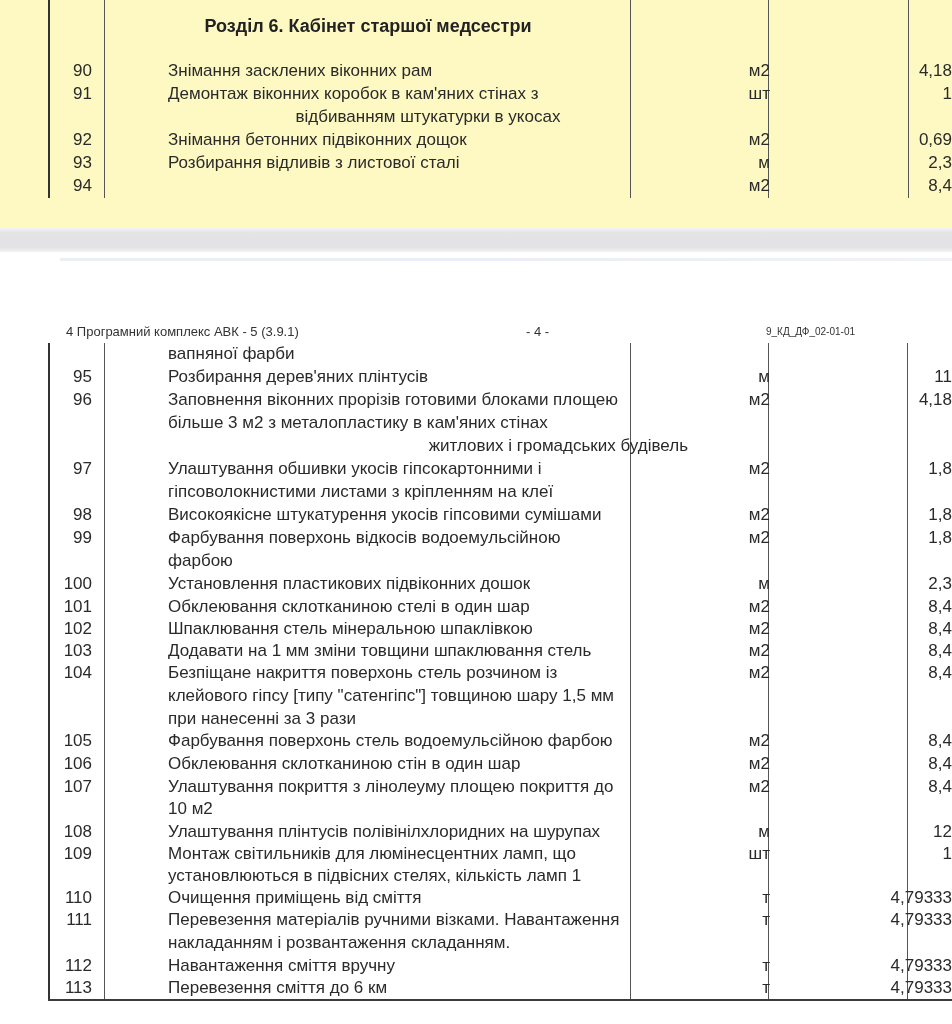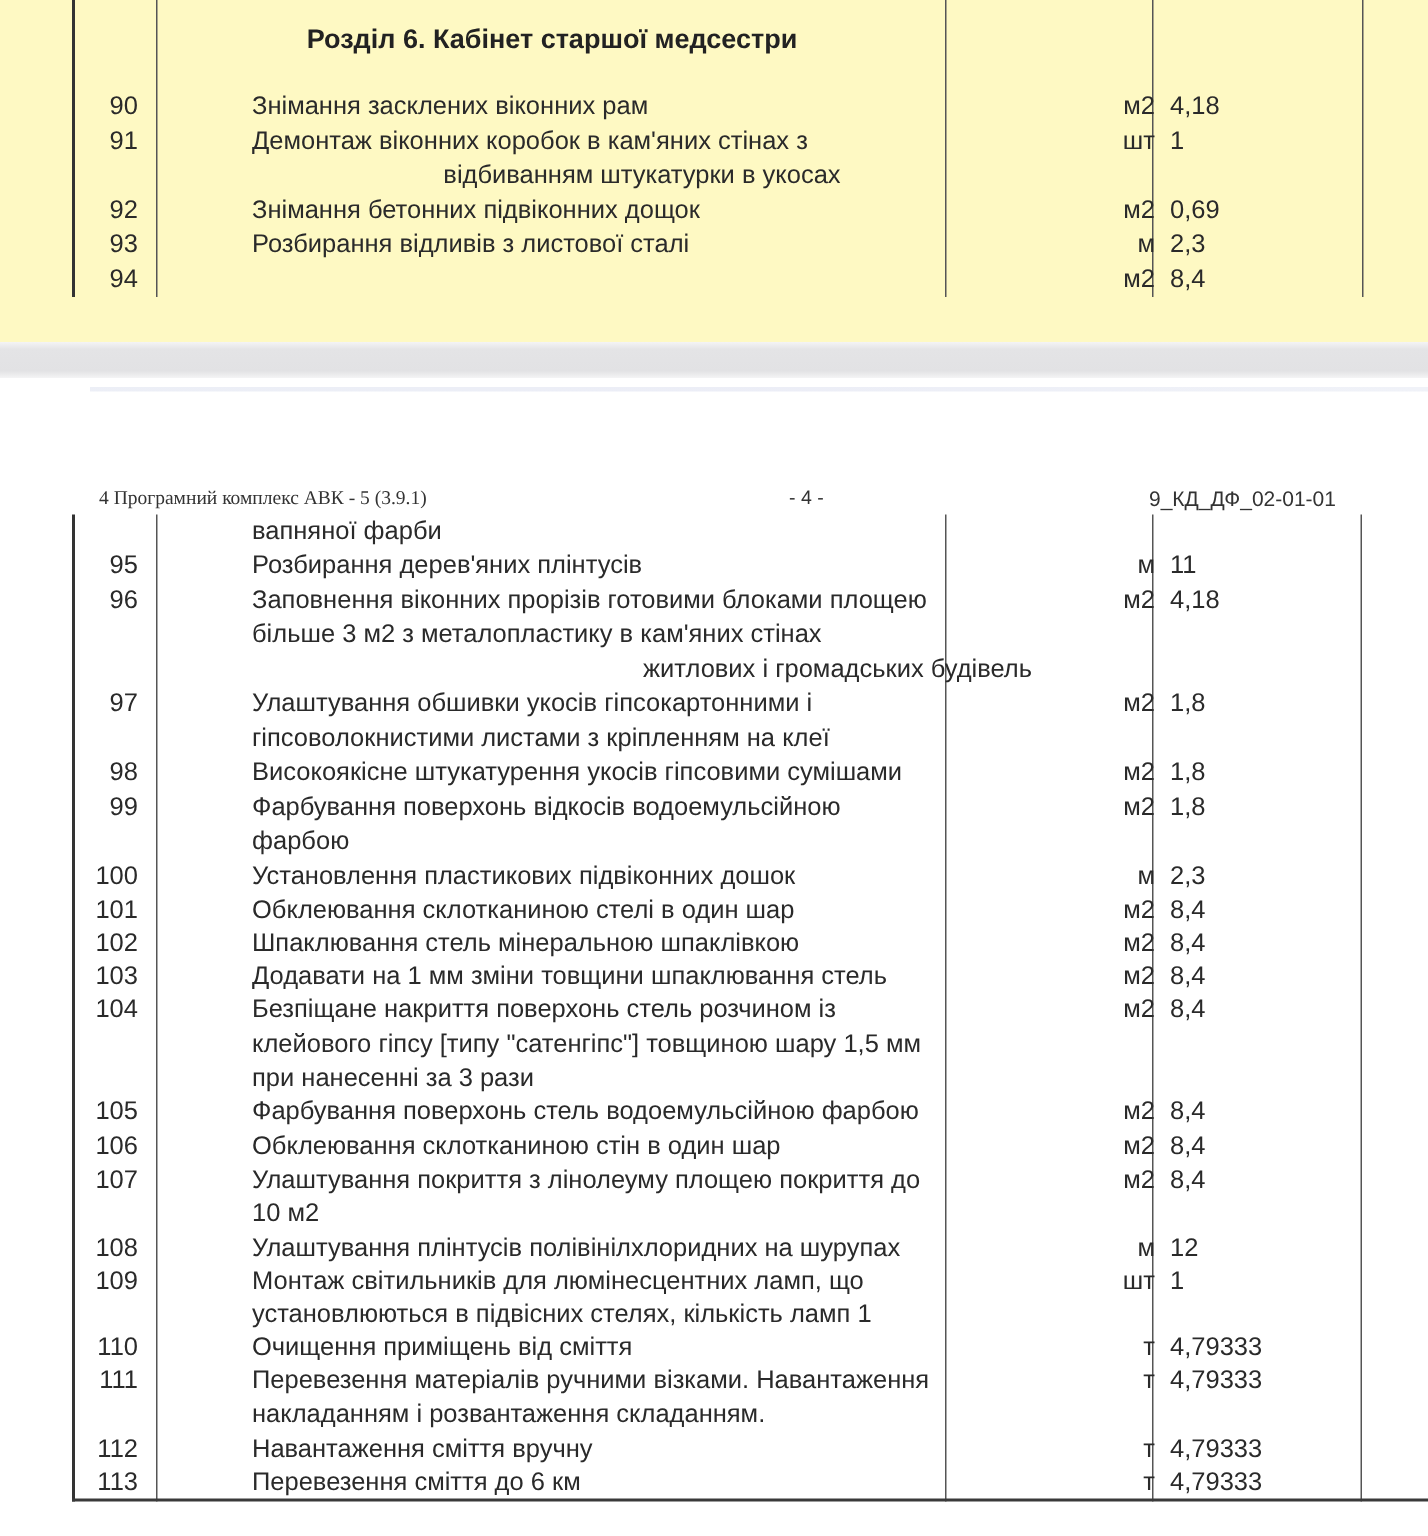--- a/index.html
+++ b/index.html
@@ -21,21 +21,21 @@
     background: linear-gradient(90deg, rgba(180,190,220,0.25), rgba(200,205,230,0.35), rgba(180,190,220,0.2));
   }
   .vline { position: absolute; width: 1px; background: #555; }
   .vline.thick { width: 2px; background: #333; }
   .hline { position: absolute; height: 2px; background: #3a3a3a; }
 
   .row { position: absolute; left: 0; width: 788px; height: 23px; font-size: 17px; line-height: 23px; }
   .num { position: absolute; left: 50px; width: 42px; text-align: right; }
   .desc { position: absolute; left: 120px; width: 520px; white-space: nowrap; margin-left: 48px; }
   .unit { position: absolute; left: 630px; width: 140px; text-align: right; }
-  .val { position: absolute; left: 780px; width: 140px; text-align: left; }
+  .val { position: absolute; left: 812px; width: 140px; text-align: right; }
 
   .section-title {
     position: absolute; left: 108px; width: 520px; top: 14px; text-align: center;
     font-weight: bold; font-size: 18px; line-height: 24px; color: #222;
   }
   .header-line {
     position: absolute; top: 324px; font-size: 13px; line-height: 16px; color: #333;
   }
 </style>
 </head>
@@ -86,23 +86,23 @@
     <span class="unit">м2</span>
     <span class="val">8,4</span>
   </div>
 </div>
 
 <div class="separator"></div>
 
 <div class="page" id="page-bottom" style="background:transparent;"></div>
 <div class="ghost-line"></div>
 
-<div class="header-line" style="left:66px;font-family:Liberation Serif, serif;">4 Програмний комплекс АВК - 5 (3.9.1)</div>
+<div class="header-line" style="left:66px;">4 Програмний комплекс АВК - 5 (3.9.1)</div>
 <div class="header-line" style="left:526px;">- 4 -</div>
-<div class="header-line" style="left:766px; font-size:14px;">9_КД_ДФ_02-01-01</div>
+<div class="header-line" style="left:766px; font-size:10px;">9_КД_ДФ_02-01-01</div>
 
 <div class="vline thick" style="left:48px; top:343px; height:658px;"></div>
 <div class="vline" style="left:104px; top:343px; height:658px;"></div>
 <div class="vline" style="left:630px; top:343px; height:658px;"></div>
 <div class="vline" style="left:768px; top:343px; height:658px;"></div>
 <div class="vline" style="left:907px; top:343px; height:658px;"></div>
 <div class="hline" style="left:48px; top:999px; width:904px;"></div>
 
 <div class="row" style="top:342px;">
   <span class="desc">вапняної фарби</span>

